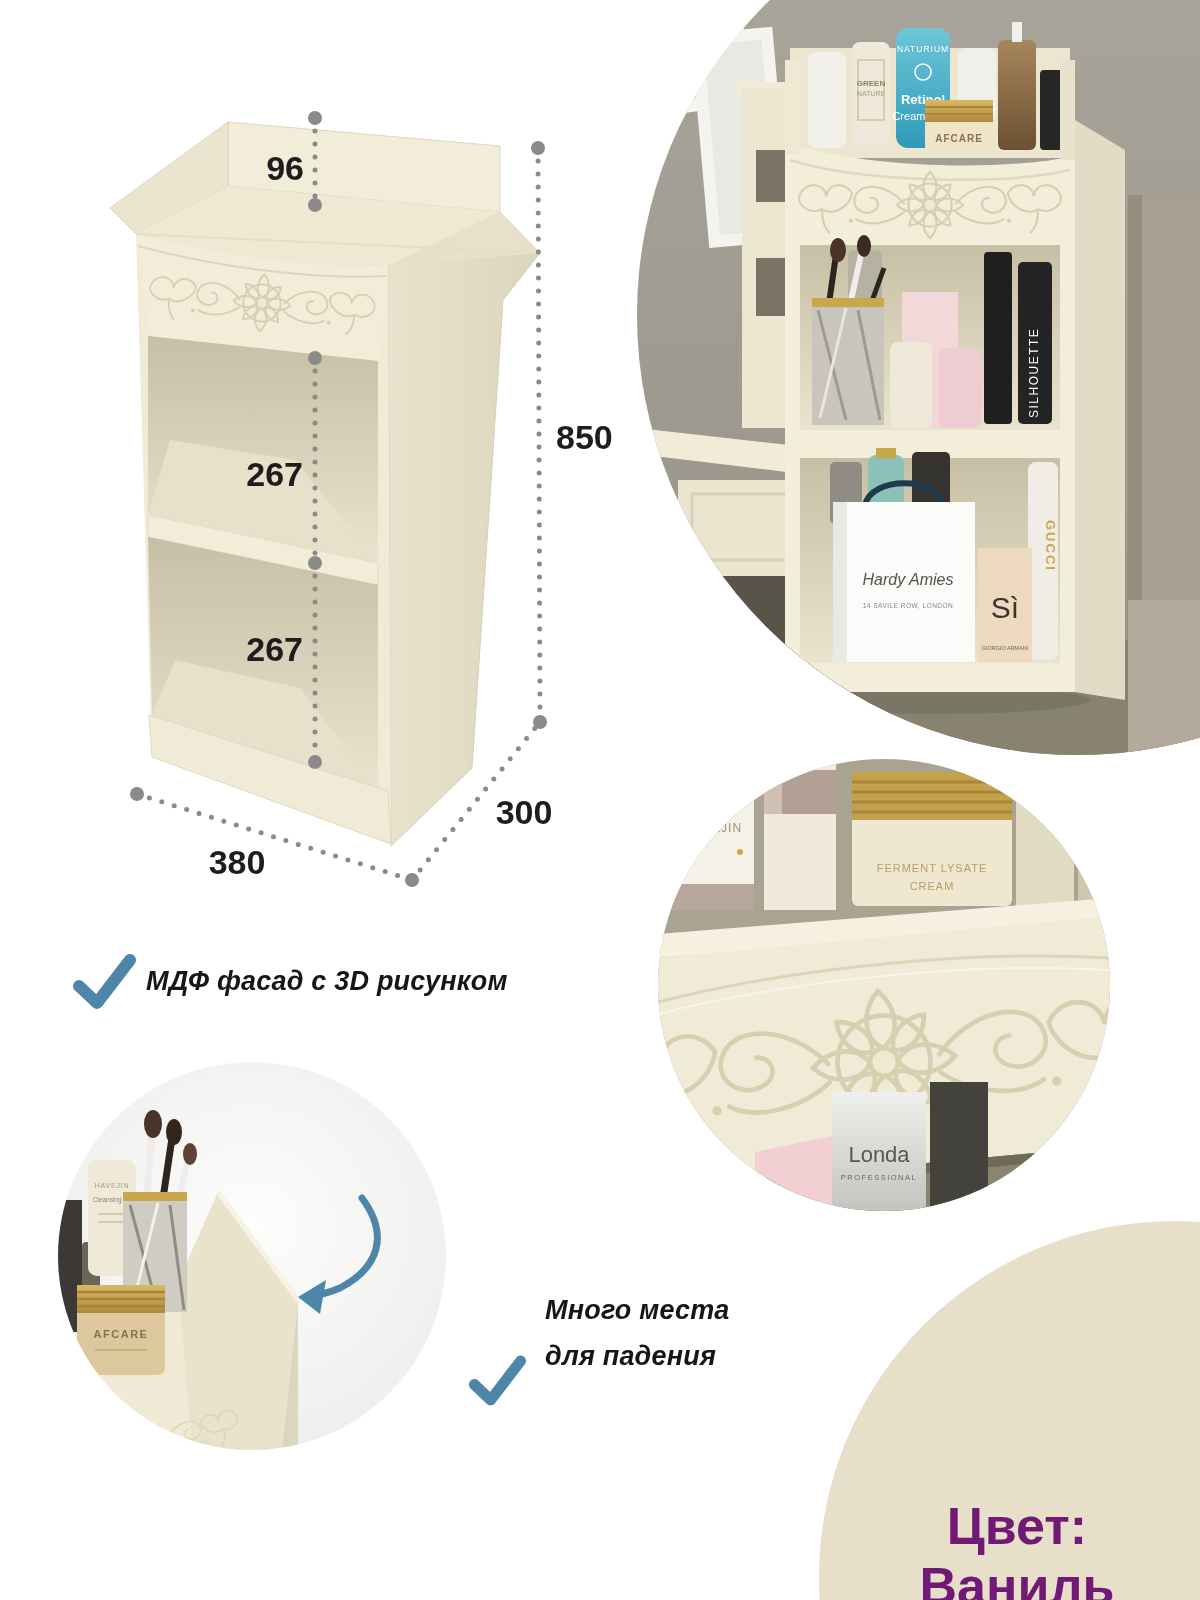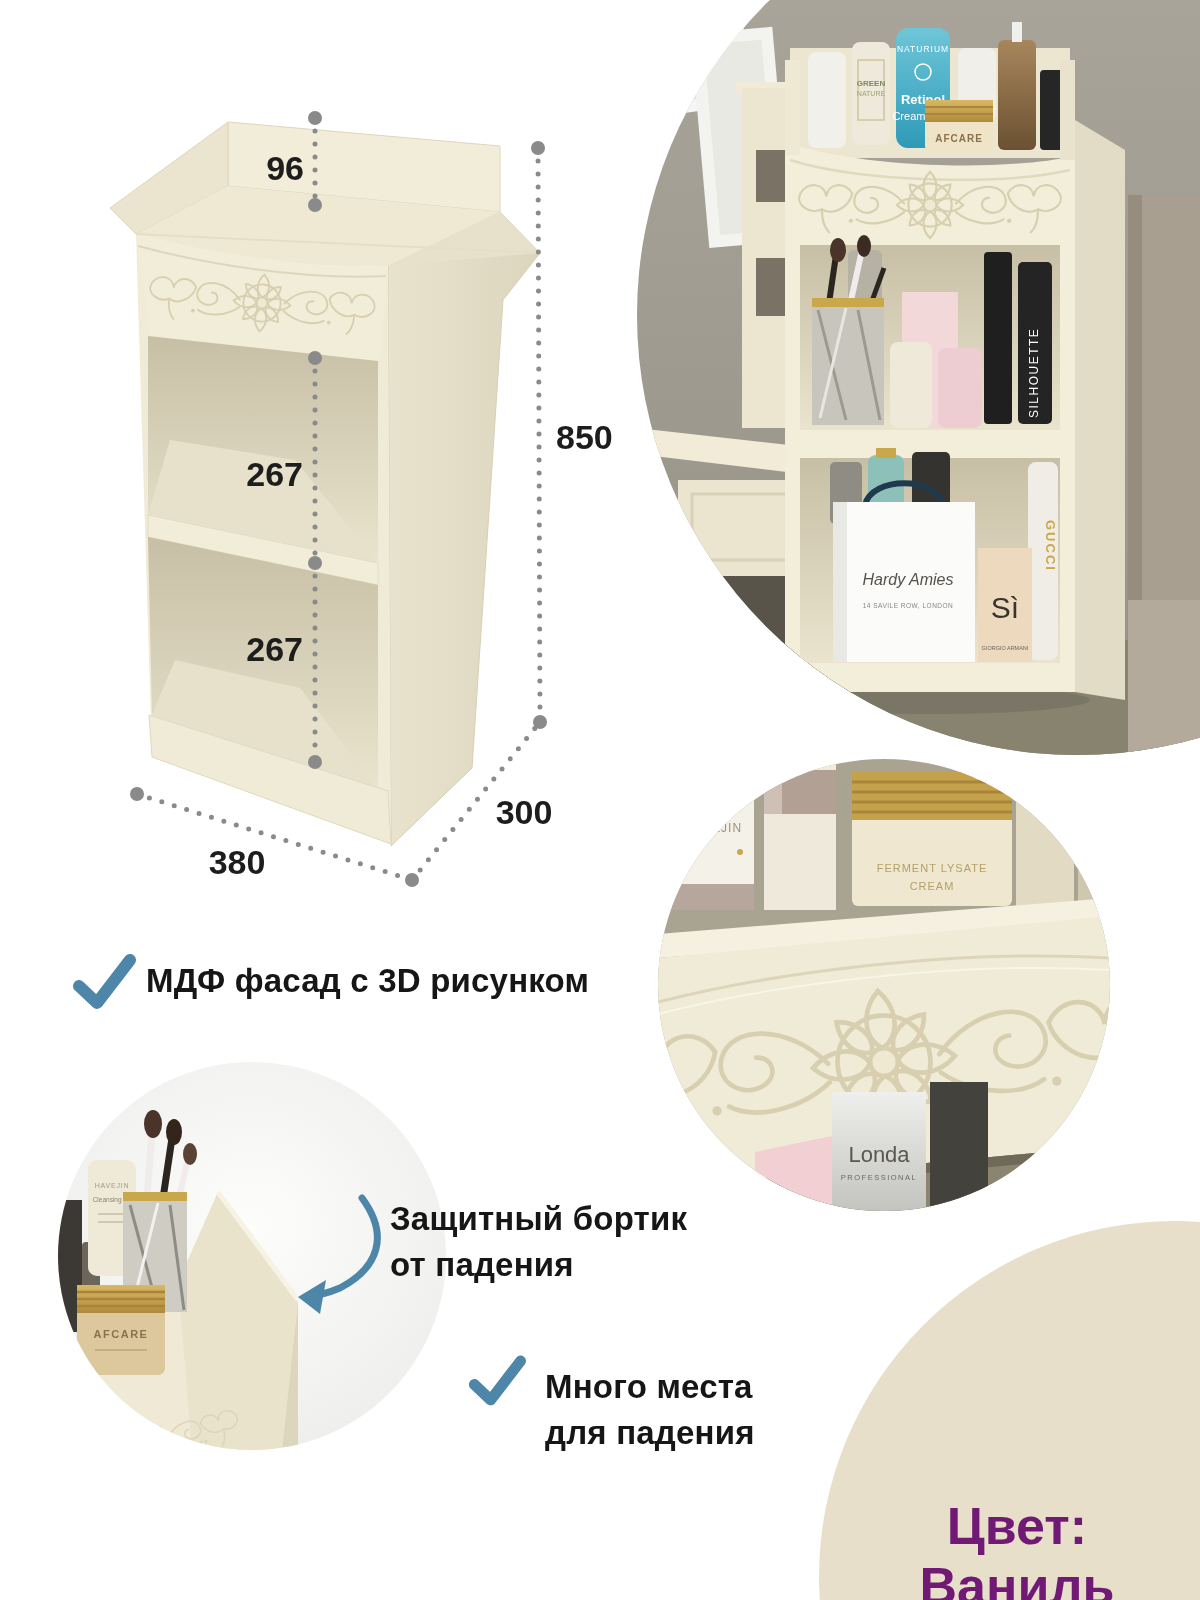--- a/index.html
+++ b/index.html
@@ -2,21 +2,21 @@
 <html><head>
 <meta charset="utf-8">
 <style>
   html,body{margin:0;padding:0;background:#fff;}
   .canvas{position:relative;width:1200px;height:1600px;background:#ffffff;overflow:hidden;
           font-family:"Liberation Sans",sans-serif;color:#1b1b1b;}
   .abs{position:absolute;}
   .photo-circle{position:absolute;border-radius:50%;overflow:hidden;}
   .photo-circle svg{display:block;}
   .feature-text{position:absolute;font-weight:700;color:#161616;letter-spacing:.2px;}
-  .f-size{font-size:33px;line-height:46px;}
+  .f-size{font-size:27px;line-height:46px;font-style:italic;}
   .color-circle{position:absolute;border-radius:50%;background:#e7dfc9;}
   .color-label{position:absolute;font-weight:700;font-size:52px;color:#701a75;text-align:center;}
   text{font-family:"Liberation Sans",sans-serif;}
   .dimlabel{font-size:34px;font-weight:700;fill:#1d1d1d;}
 </style>
 </head>
 <body>
 
 <div class="canvas">
 
@@ -382,26 +382,22 @@
 
   <svg class="abs" style="left:72px;top:952px" width="64" height="58" viewBox="0 0 64 56">
       <use href="#chk"></use>
     </svg>
   <div class="feature-text f-size" style="left:146px;top:958px">МДФ фасад с 3D рисунком</div>
 
   <svg class="abs" style="left:280px;top:1180px" width="115" height="140" viewBox="280 1180 115 140">
     <path d="M362,1198 C390,1236 378,1268 340,1288 C328,1293 316,1296 308,1296" fill="none" stroke="#4d86a8" stroke-width="7" stroke-linecap="round"></path>
     <path d="M298,1297 L326,1280 L320,1314 Z" fill="#4d86a8"></path>
   </svg>
-  <div class="feature-text f-size" style="left:390px;top:1196px">
-    <div>Защитный бортик</div>
-    <div>от падения</div>
-  </div>
 
   <svg class="abs" style="left:468px;top:1354px" width="58" height="52" viewBox="0 0 64 56">
       <use href="#chk"></use>
     </svg>
-  <div class="feature-text f-size" style="left:545px;top:1364px">
+  <div class="feature-text f-size" style="left:545px;top:1287px">
     <div>Много места</div>
     <div>для падения</div>
   </div>
 
 </div>
 
 </body></html>

